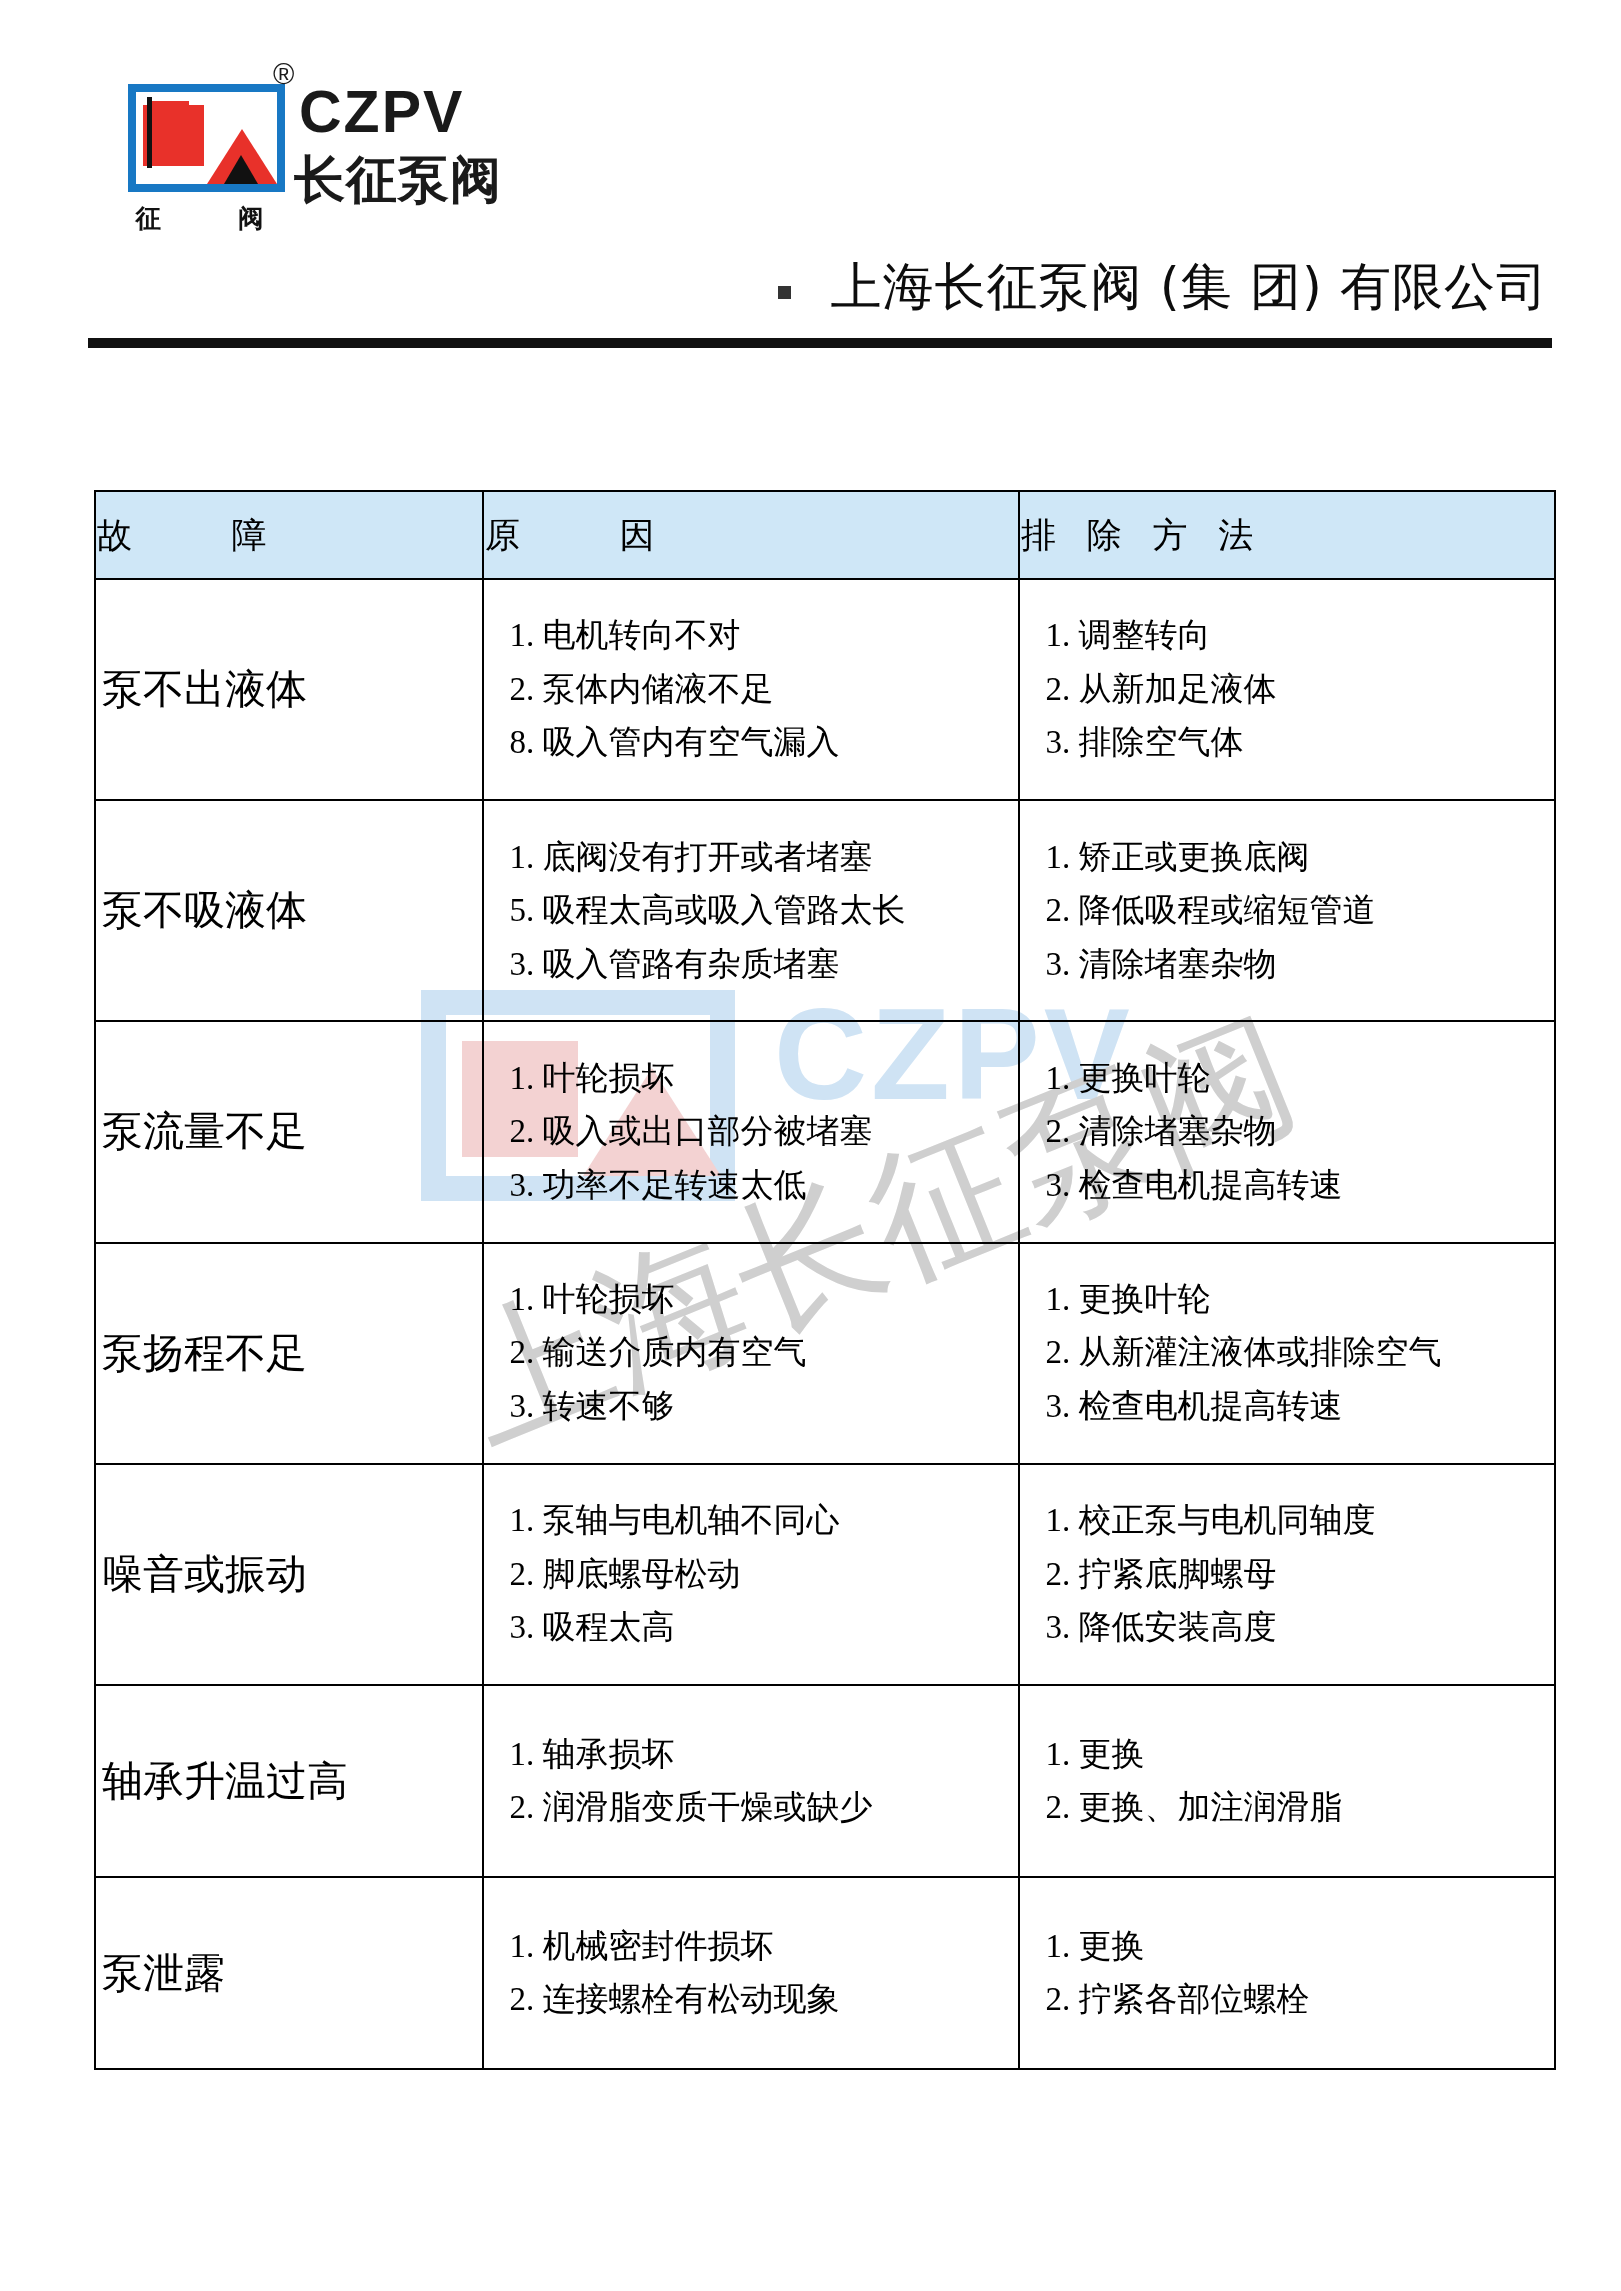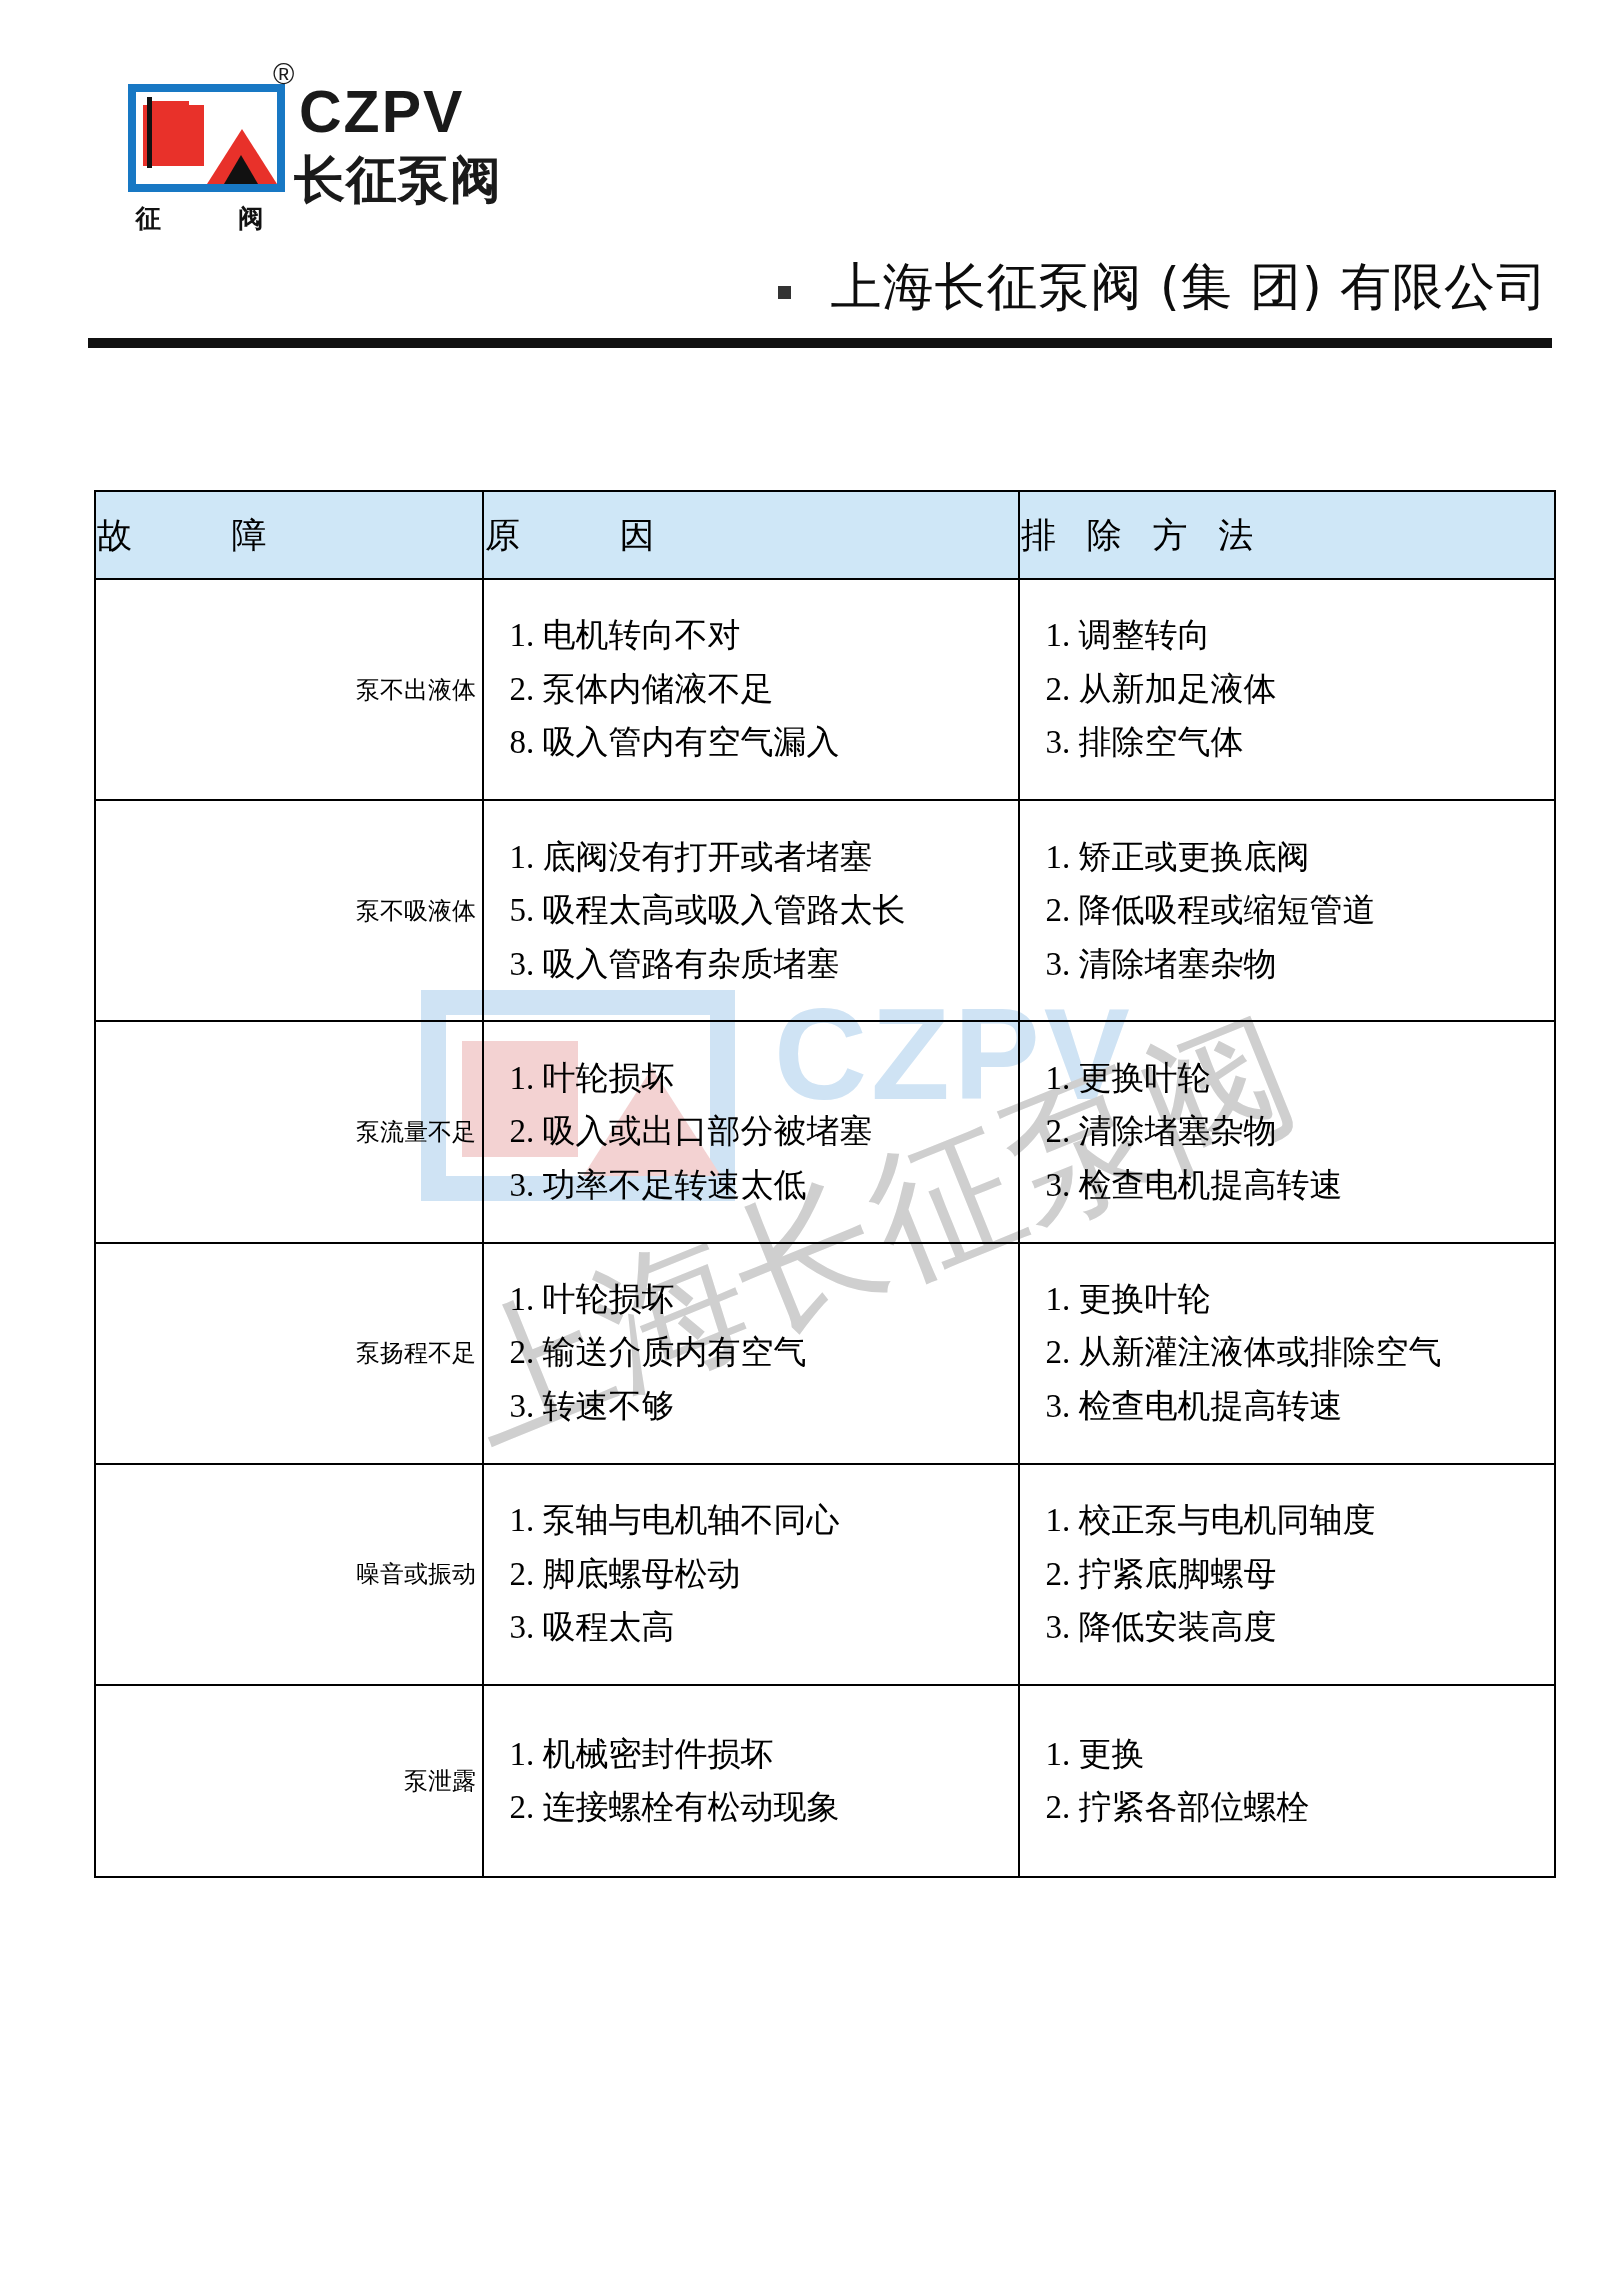--- a/index.html
+++ b/index.html
@@ -276,22 +276,22 @@
     font-weight: normal;
     font-family: "DejaVu Sans", sans-serif;
     letter-spacing: 9.8px;
     text-align: left;
   }
   col.c1 { width: 388px; }
   col.c2 { width: 536px; }
   col.c3 { width: 536px; }
 
   td.fault {
-    text-align: right;
-    font-size: 24px;
+    text-align: left;
+    font-size: 41px;
     font-family: "DejaVu Sans", sans-serif;
     padding: 9.8px 5.9px;
   }
   td.list {
     padding: 21.6px 5.9px 21.6px 25.5px;
     font-size: 33px;
     font-family: Liberation Serif, serif;
     line-height: 1.62;
   }
   td.list .ln {
@@ -418,20 +418,31 @@
             <div class="ln">2. 脚底螺母松动</div>
             <div class="ln">3. 吸程太高</div>
           </td>
           <td class="list">
             <div class="ln">1. 校正泵与电机同轴度</div>
             <div class="ln">2. 拧紧底脚螺母</div>
             <div class="ln">3. 降低安装高度</div>
           </td>
         </tr>
 
+        <tr class="row-short">
+          <td class="fault">轴承升温过高</td>
+          <td class="list">
+            <div class="ln">1. 轴承损坏</div>
+            <div class="ln">2. 润滑脂变质干燥或缺少</div>
+          </td>
+          <td class="list">
+            <div class="ln">1. 更换</div>
+            <div class="ln">2. 更换、加注润滑脂</div>
+          </td>
+        </tr>
 
         <tr class="row-short">
           <td class="fault">泵泄露</td>
           <td class="list">
             <div class="ln">1. 机械密封件损坏</div>
             <div class="ln">2. 连接螺栓有松动现象</div>
           </td>
           <td class="list">
             <div class="ln">1. 更换</div>
             <div class="ln">2. 拧紧各部位螺栓</div>

